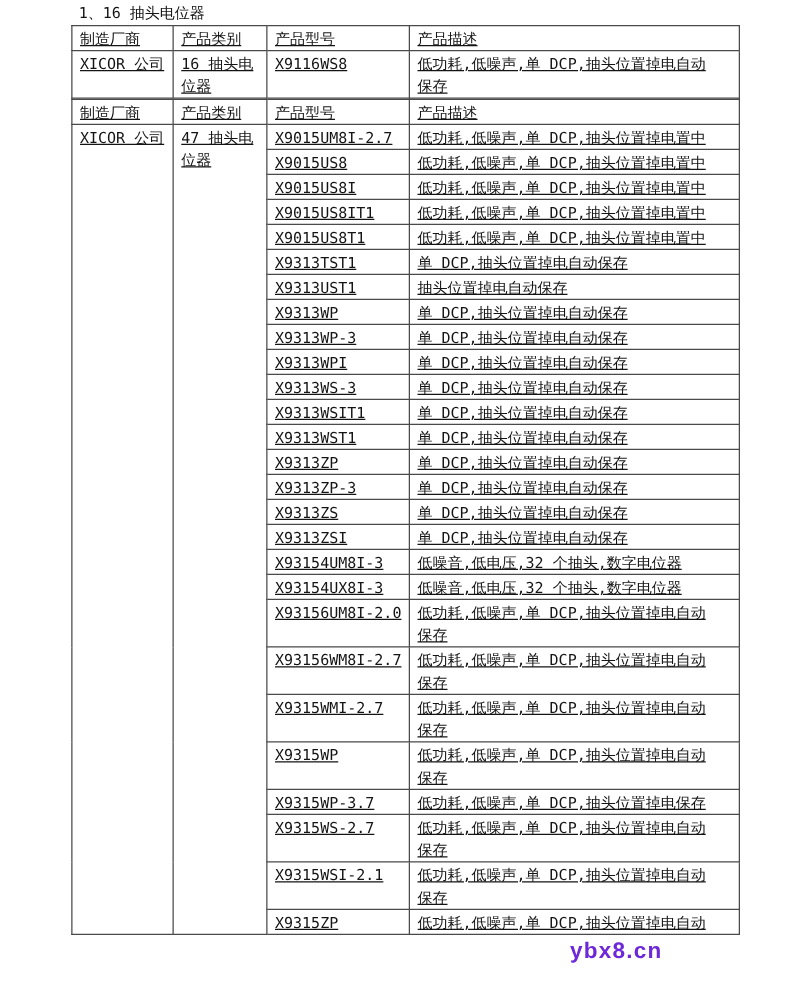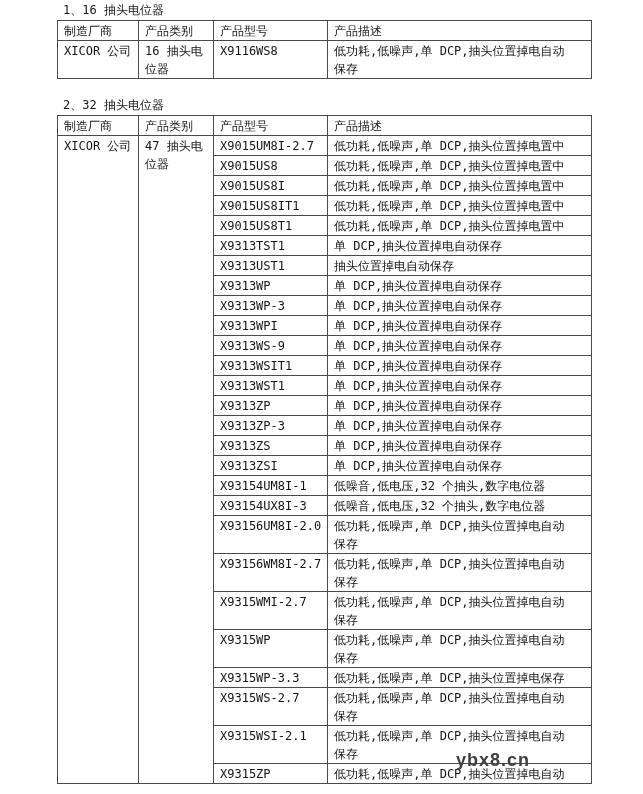--- a/index.html
+++ b/index.html
@@ -28,20 +28,21 @@
     font-size: 12px;
     font-weight: normal;
   }
   .sec-title.second {
     margin-top: 19px;
   }
   table {
     border-collapse: collapse;
     table-layout: fixed;
     width: 534px;
+    text-decoration: underline;
   }
   col.c-mfr   { width: 81px; }
   col.c-cat   { width: 75px; }
   col.c-model { width: 114px; }
   col.c-desc  { width: 264px; }
   th, td {
     border: 1px solid #4a4a4a;
     font-weight: normal;
     text-align: left;
     vertical-align: top;
@@ -92,21 +93,20 @@
     <tbody>
       <tr>
         <td class="mfr">XICOR 公司</td>
         <td class="cat">16 抽头电位器</td>
         <td class="model">X9116WS8</td>
         <td class="desc">低功耗,低噪声,单 DCP,抽头位置掉电自动保存</td>
       </tr>
     </tbody>
   </table>
 
-  <div class="sec-title second">2、32 抽头电位器</div>
 
   <table>
     <colgroup>
       <col class="c-mfr">
         <col class="c-cat">
         <col class="c-model">
         <col class="c-desc">
     </colgroup>
     <thead>
       <tr>
@@ -153,21 +153,21 @@
         </tr>
         <tr>
           <td class="model">X9313WP-3</td>
           <td class="desc">单 DCP,抽头位置掉电自动保存</td>
         </tr>
         <tr>
           <td class="model">X9313WPI</td>
           <td class="desc">单 DCP,抽头位置掉电自动保存</td>
         </tr>
         <tr>
-          <td class="model">X9313WS-9</td>
+          <td class="model">X9313WS-3</td>
           <td class="desc">单 DCP,抽头位置掉电自动保存</td>
         </tr>
         <tr>
           <td class="model">X9313WSIT1</td>
           <td class="desc">单 DCP,抽头位置掉电自动保存</td>
         </tr>
         <tr>
           <td class="model">X9313WST1</td>
           <td class="desc">单 DCP,抽头位置掉电自动保存</td>
         </tr>
@@ -181,21 +181,21 @@
         </tr>
         <tr>
           <td class="model">X9313ZS</td>
           <td class="desc">单 DCP,抽头位置掉电自动保存</td>
         </tr>
         <tr>
           <td class="model">X9313ZSI</td>
           <td class="desc">单 DCP,抽头位置掉电自动保存</td>
         </tr>
         <tr>
-          <td class="model">X93154UM8I-1</td>
+          <td class="model">X93154UM8I-3</td>
           <td class="desc">低噪音,低电压,32 个抽头,数字电位器</td>
         </tr>
         <tr>
           <td class="model">X93154UX8I-3</td>
           <td class="desc">低噪音,低电压,32 个抽头,数字电位器</td>
         </tr>
         <tr>
           <td class="model">X93156UM8I-2.0</td>
           <td class="desc">低功耗,低噪声,单 DCP,抽头位置掉电自动保存</td>
         </tr>
@@ -205,21 +205,21 @@
         </tr>
         <tr>
           <td class="model">X9315WMI-2.7</td>
           <td class="desc">低功耗,低噪声,单 DCP,抽头位置掉电自动保存</td>
         </tr>
         <tr>
           <td class="model">X9315WP</td>
           <td class="desc">低功耗,低噪声,单 DCP,抽头位置掉电自动保存</td>
         </tr>
         <tr>
-          <td class="model">X9315WP-3.3</td>
+          <td class="model">X9315WP-3.7</td>
           <td class="desc">低功耗,低噪声,单 DCP,抽头位置掉电保存</td>
         </tr>
         <tr>
           <td class="model">X9315WS-2.7</td>
           <td class="desc">低功耗,低噪声,单 DCP,抽头位置掉电自动保存</td>
         </tr>
         <tr>
           <td class="model">X9315WSI-2.1</td>
           <td class="desc">低功耗,低噪声,单 DCP,抽头位置掉电自动保存</td>
         </tr>
@@ -227,13 +227,13 @@
           <td class="model">X9315ZP</td>
           <td class="desc">
             <div class="clip">低功耗,低噪声,单 DCP,抽头位置掉电自动保存</div>
           </td>
         </tr>
       </tbody>
   </table>
 
 </div>
 
-<div class="watermark" style="color: #404040;">ybx8.cn</div>
+<div class="watermark" style="color: #6d28d9;">ybx8.cn</div>
 
 </body></html>

